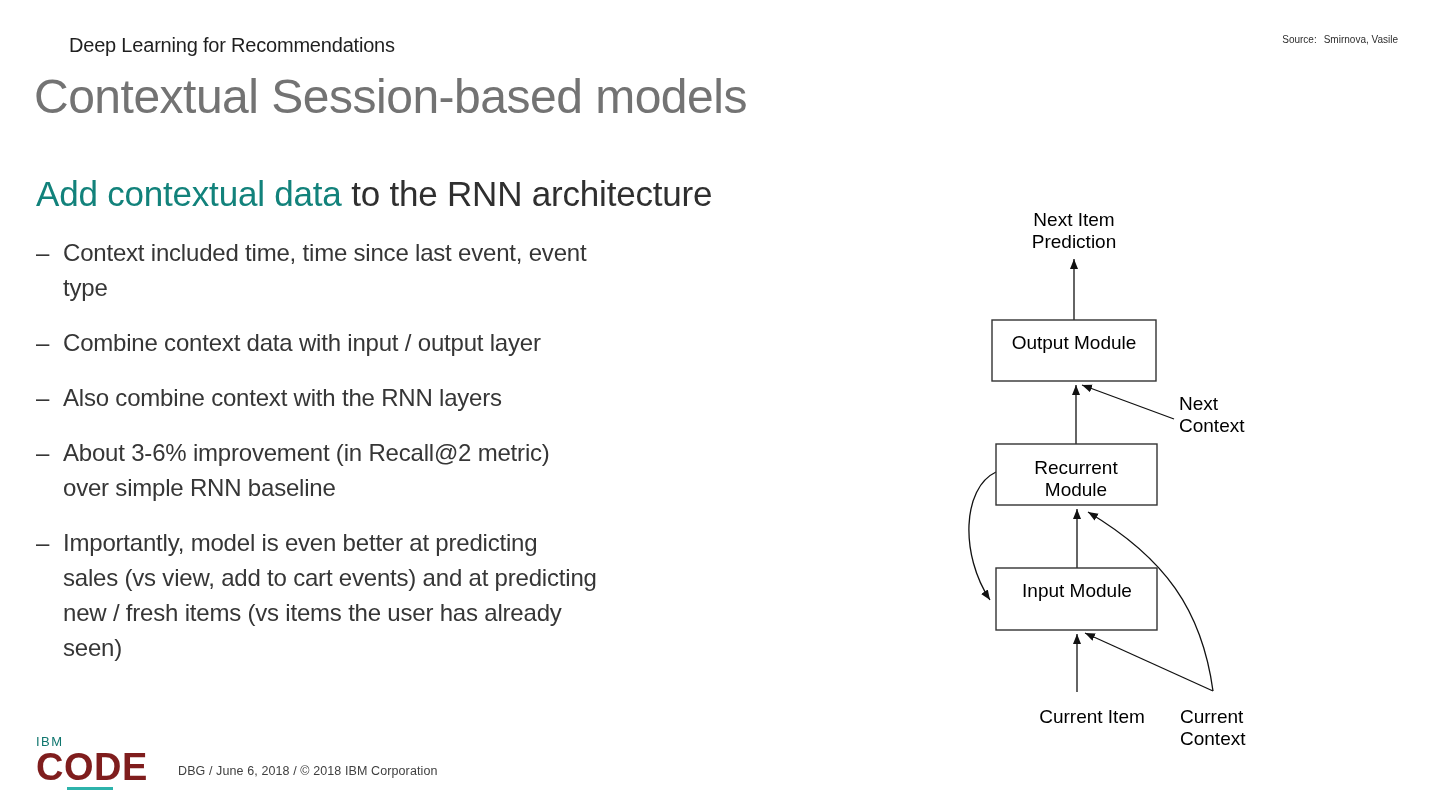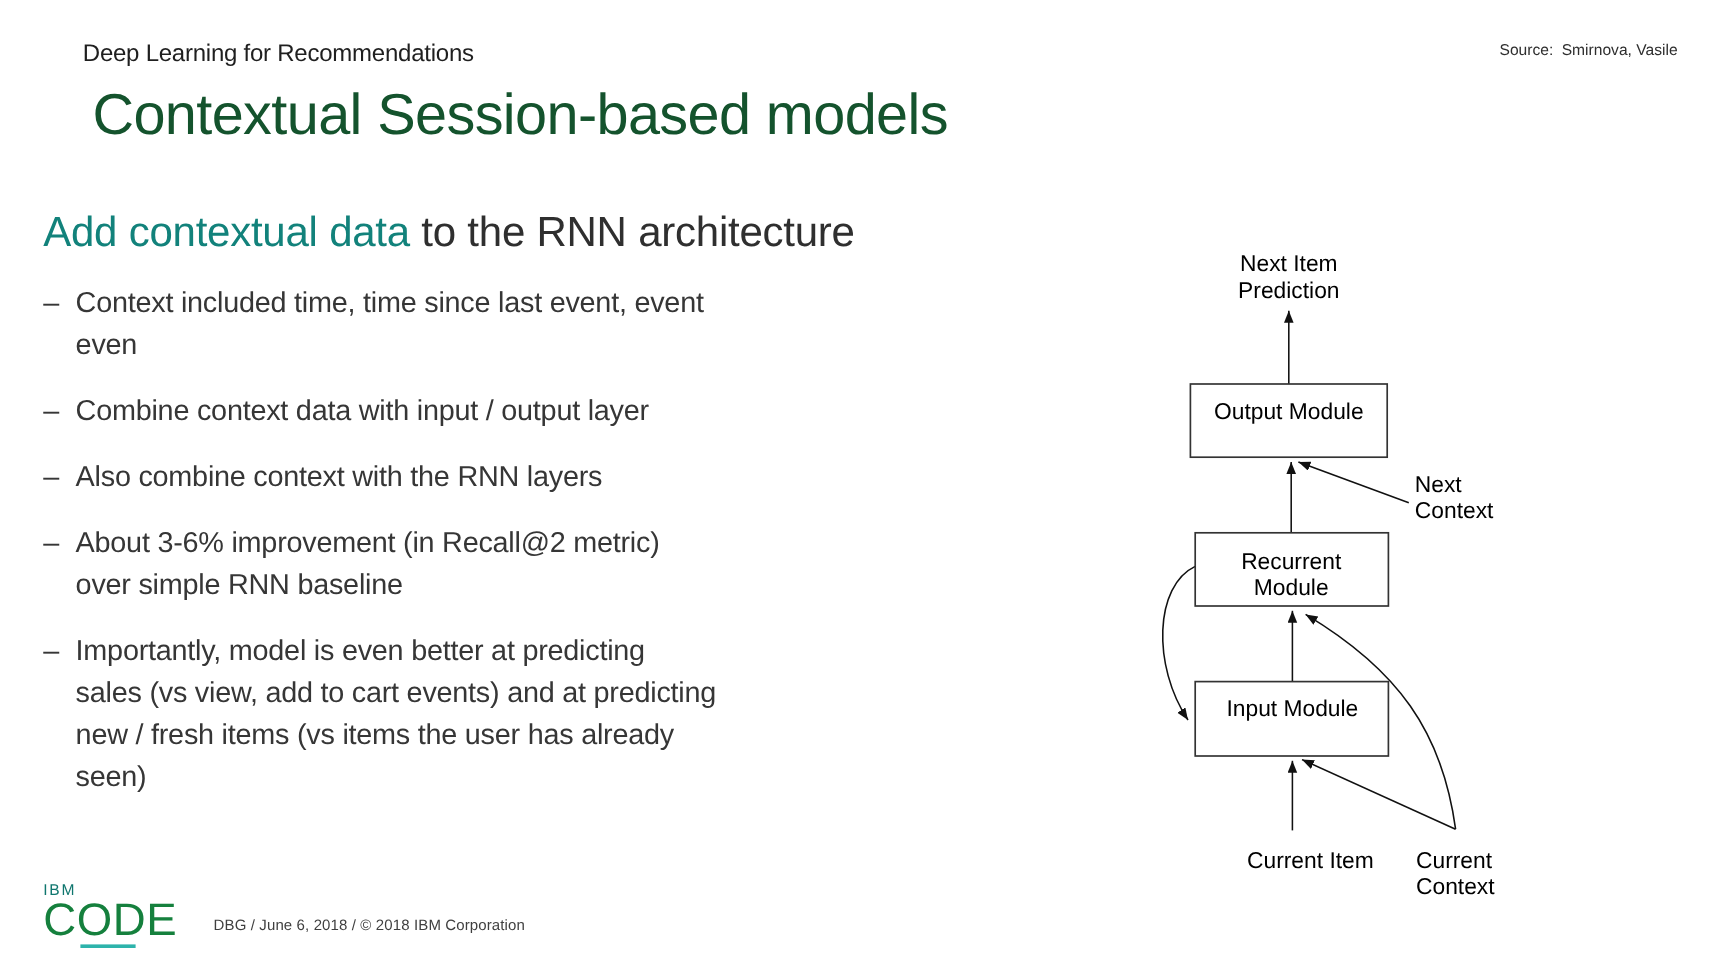--- a/index.html
+++ b/index.html
@@ -14,27 +14,27 @@
 
   
   .eyebrow {
     position: absolute; left: 36px; top: 33px;
     font-size: 20px; line-height: 24px; color: #1f1f1f;
     letter-spacing: -0.2px;
     margin-left: 33px;
   }
   .source {
     position: absolute; right: 42px; top: 34px;
-    font-size: 13px; color: #2e2e2e;
+    font-size: 10px; color: #2e2e2e;
   }
   .source .src-label { margin-right: 7px; }
   .page-title {
     position: absolute; left: 34px; top: 70px;
     font-size: 48px; line-height: 54px; font-weight: 400;
-    color: #14532d; letter-spacing: -0.5px; margin-left: 43px;
+    color: #737373; letter-spacing: -0.5px;
   }
 
   
   .subheading {
     position: absolute; left: 36px; top: 177px;
     font-size: 35px; line-height: 34px; color: #2f2f2f;
     letter-spacing: -0.2px;
   }
   .subheading .hl { color: #12827b; }
 
@@ -61,22 +61,22 @@
     font-size: 19px; fill: #000000;
   }
 
   
   .logo { position: absolute; left: 36px; top: 734px; }
   .logo-top {
     font-size: 13px; font-weight: 400; letter-spacing: 1.5px;
     color: #0f766e; line-height: 15px;
   }
   .logo-main {
-    font-size: 38px; font-weight: 400; letter-spacing: 0.5px;
-    color: #15803d; line-height: 37px; text-align: right;
+    font-size: 38px; font-weight: 700; letter-spacing: 0.5px;
+    color: #7f1d1d; line-height: 37px; text-align: right;
   }
   .logo-underline {
     width: 46px; height: 3px; background: #2db3ab;
     margin: 1px 0 0 31px;
   }
   .footer-meta {
     position: absolute; left: 178px; top: 764px;
     font-size: 12.5px; color: #3f3f3f; letter-spacing: 0.1px; text-align: right;
   }
 </style>
@@ -90,21 +90,21 @@
 <h1 class="page-title">Contextual Session-based models</h1>
 
 <div class="subheading">
   <span class="hl">Add contextual data</span><span> to the RNN architecture</span>
 </div>
 
 <ul class="bullets">
   <li>
     <span class="dash">–</span>
     <div>Context included time, time since last event, event</div>
-    <div>even</div>
+    <div>type</div>
   </li>
   <li>
     <span class="dash">–</span>
     <div>Combine context data with input / output layer</div>
   </li>
   <li>
     <span class="dash">–</span>
     <div>Also combine context with the RNN layers</div>
   </li>
   <li>

